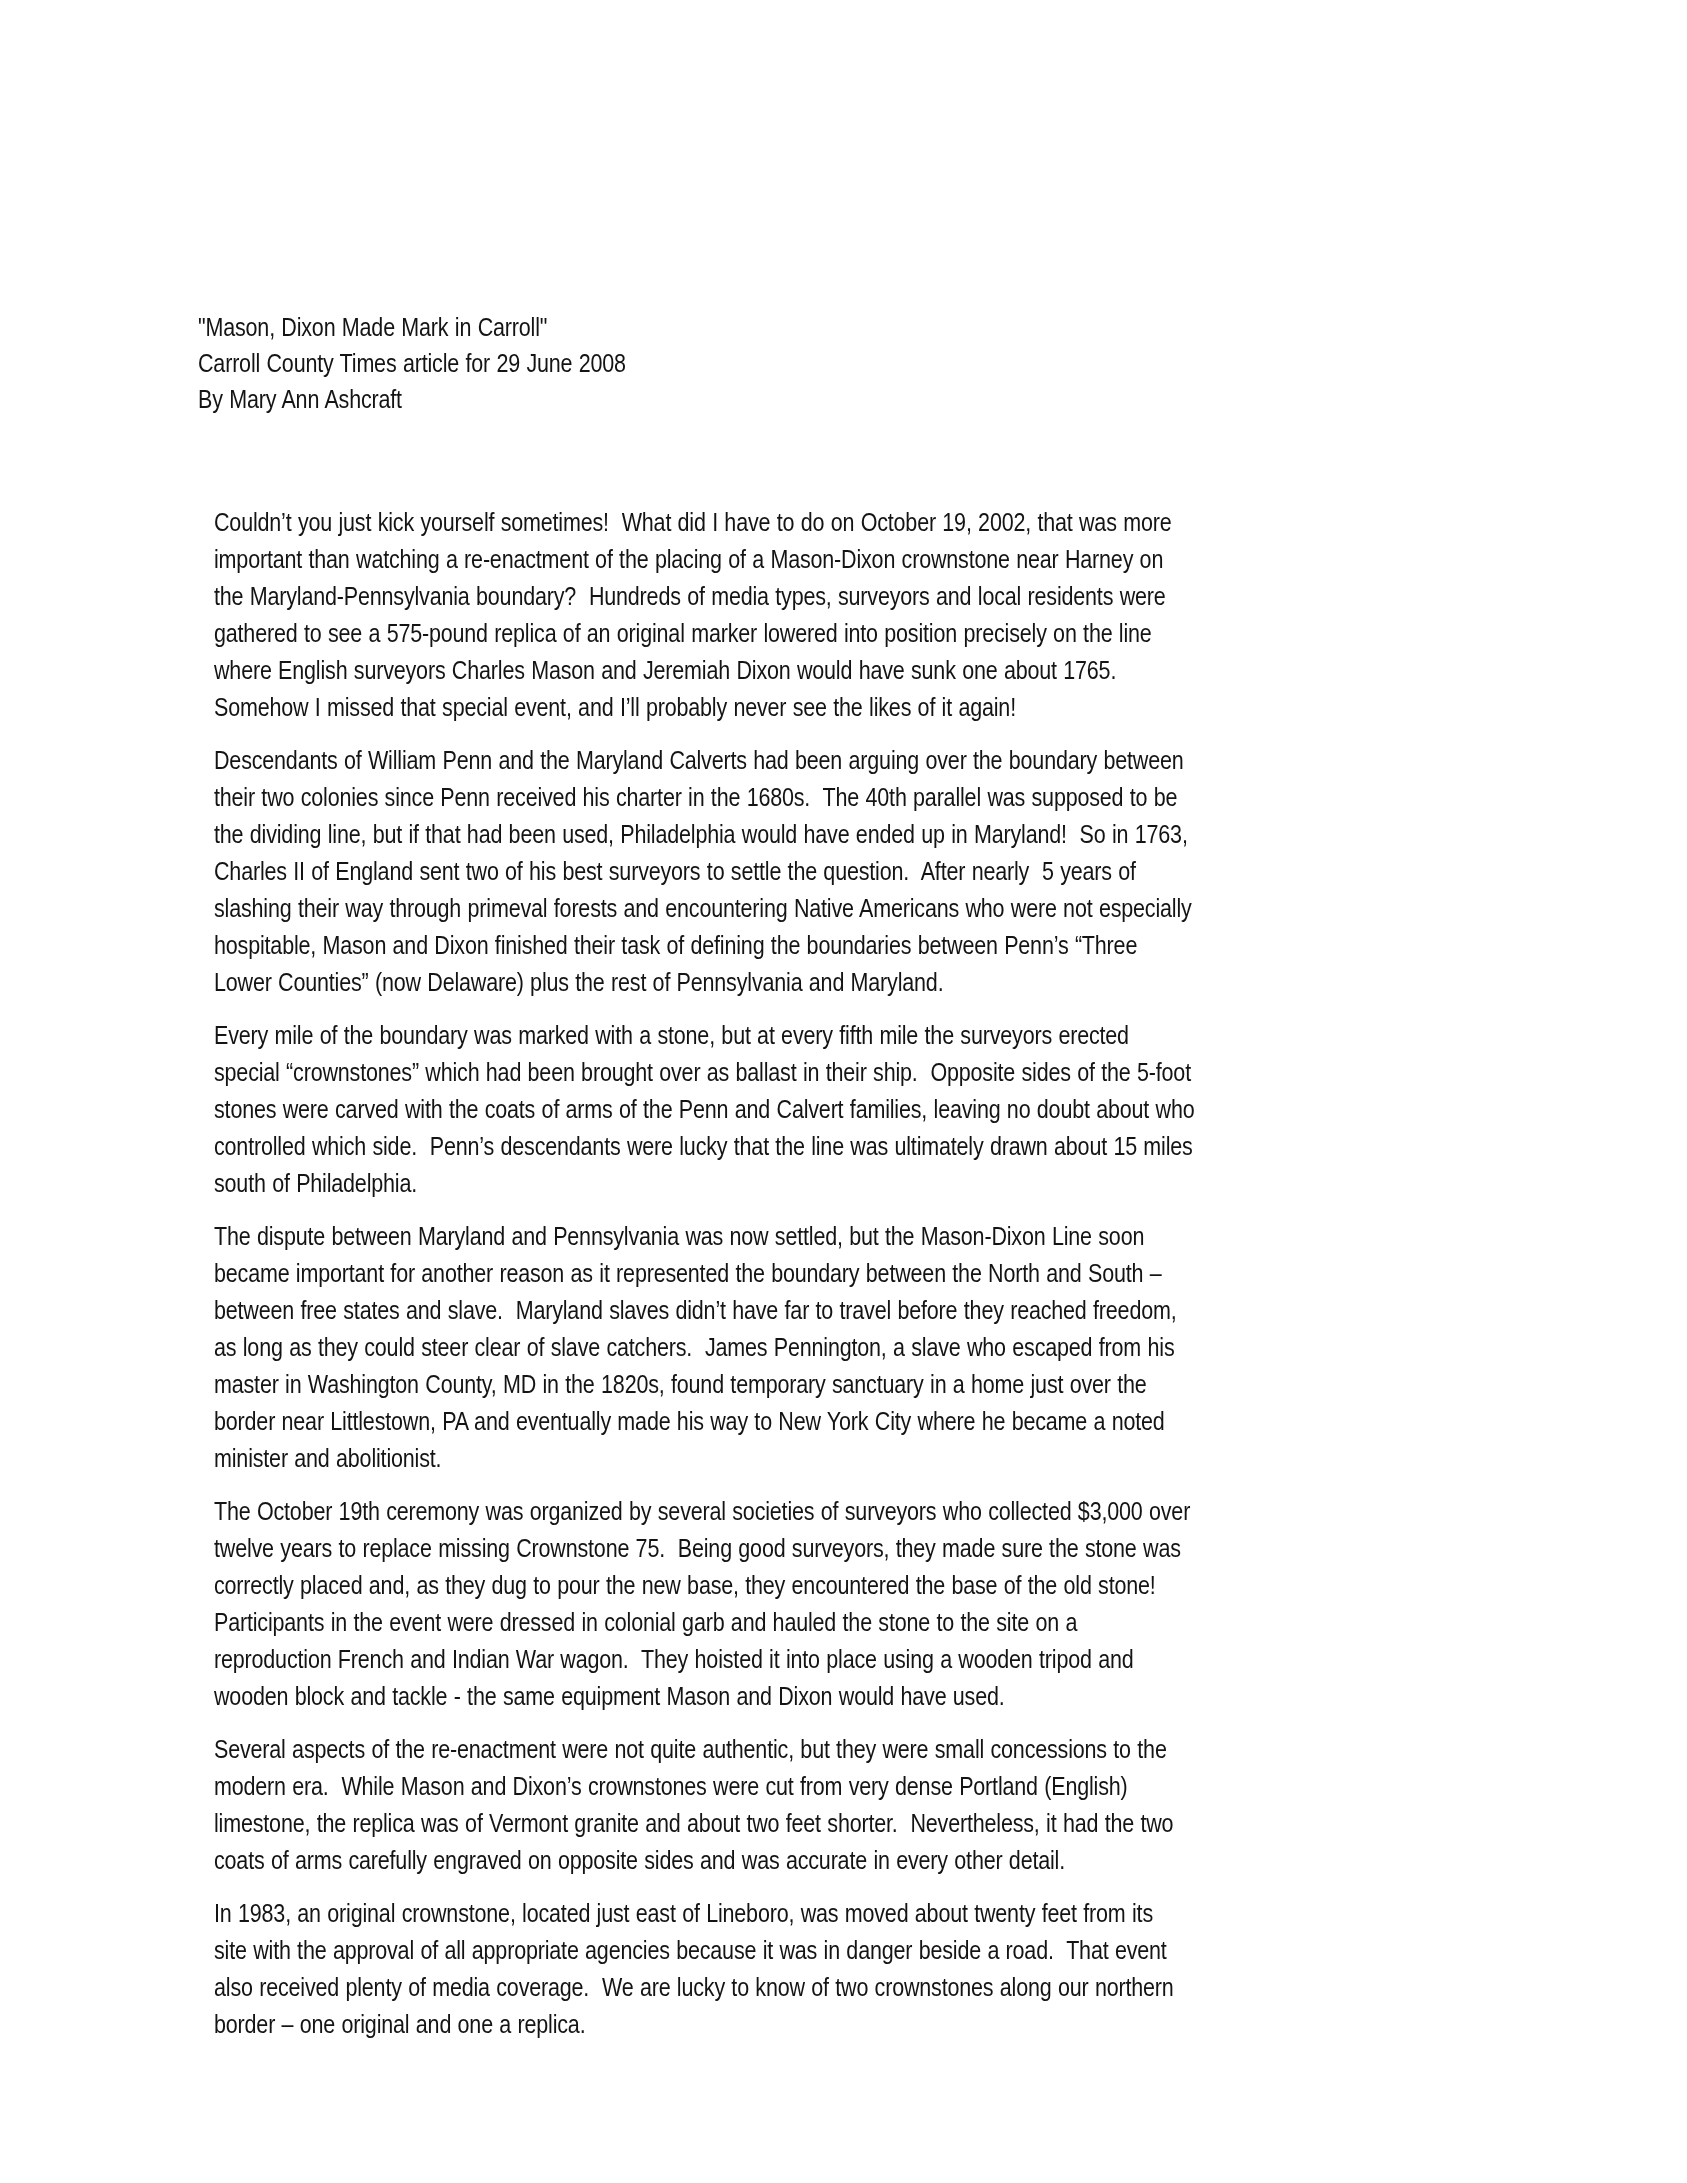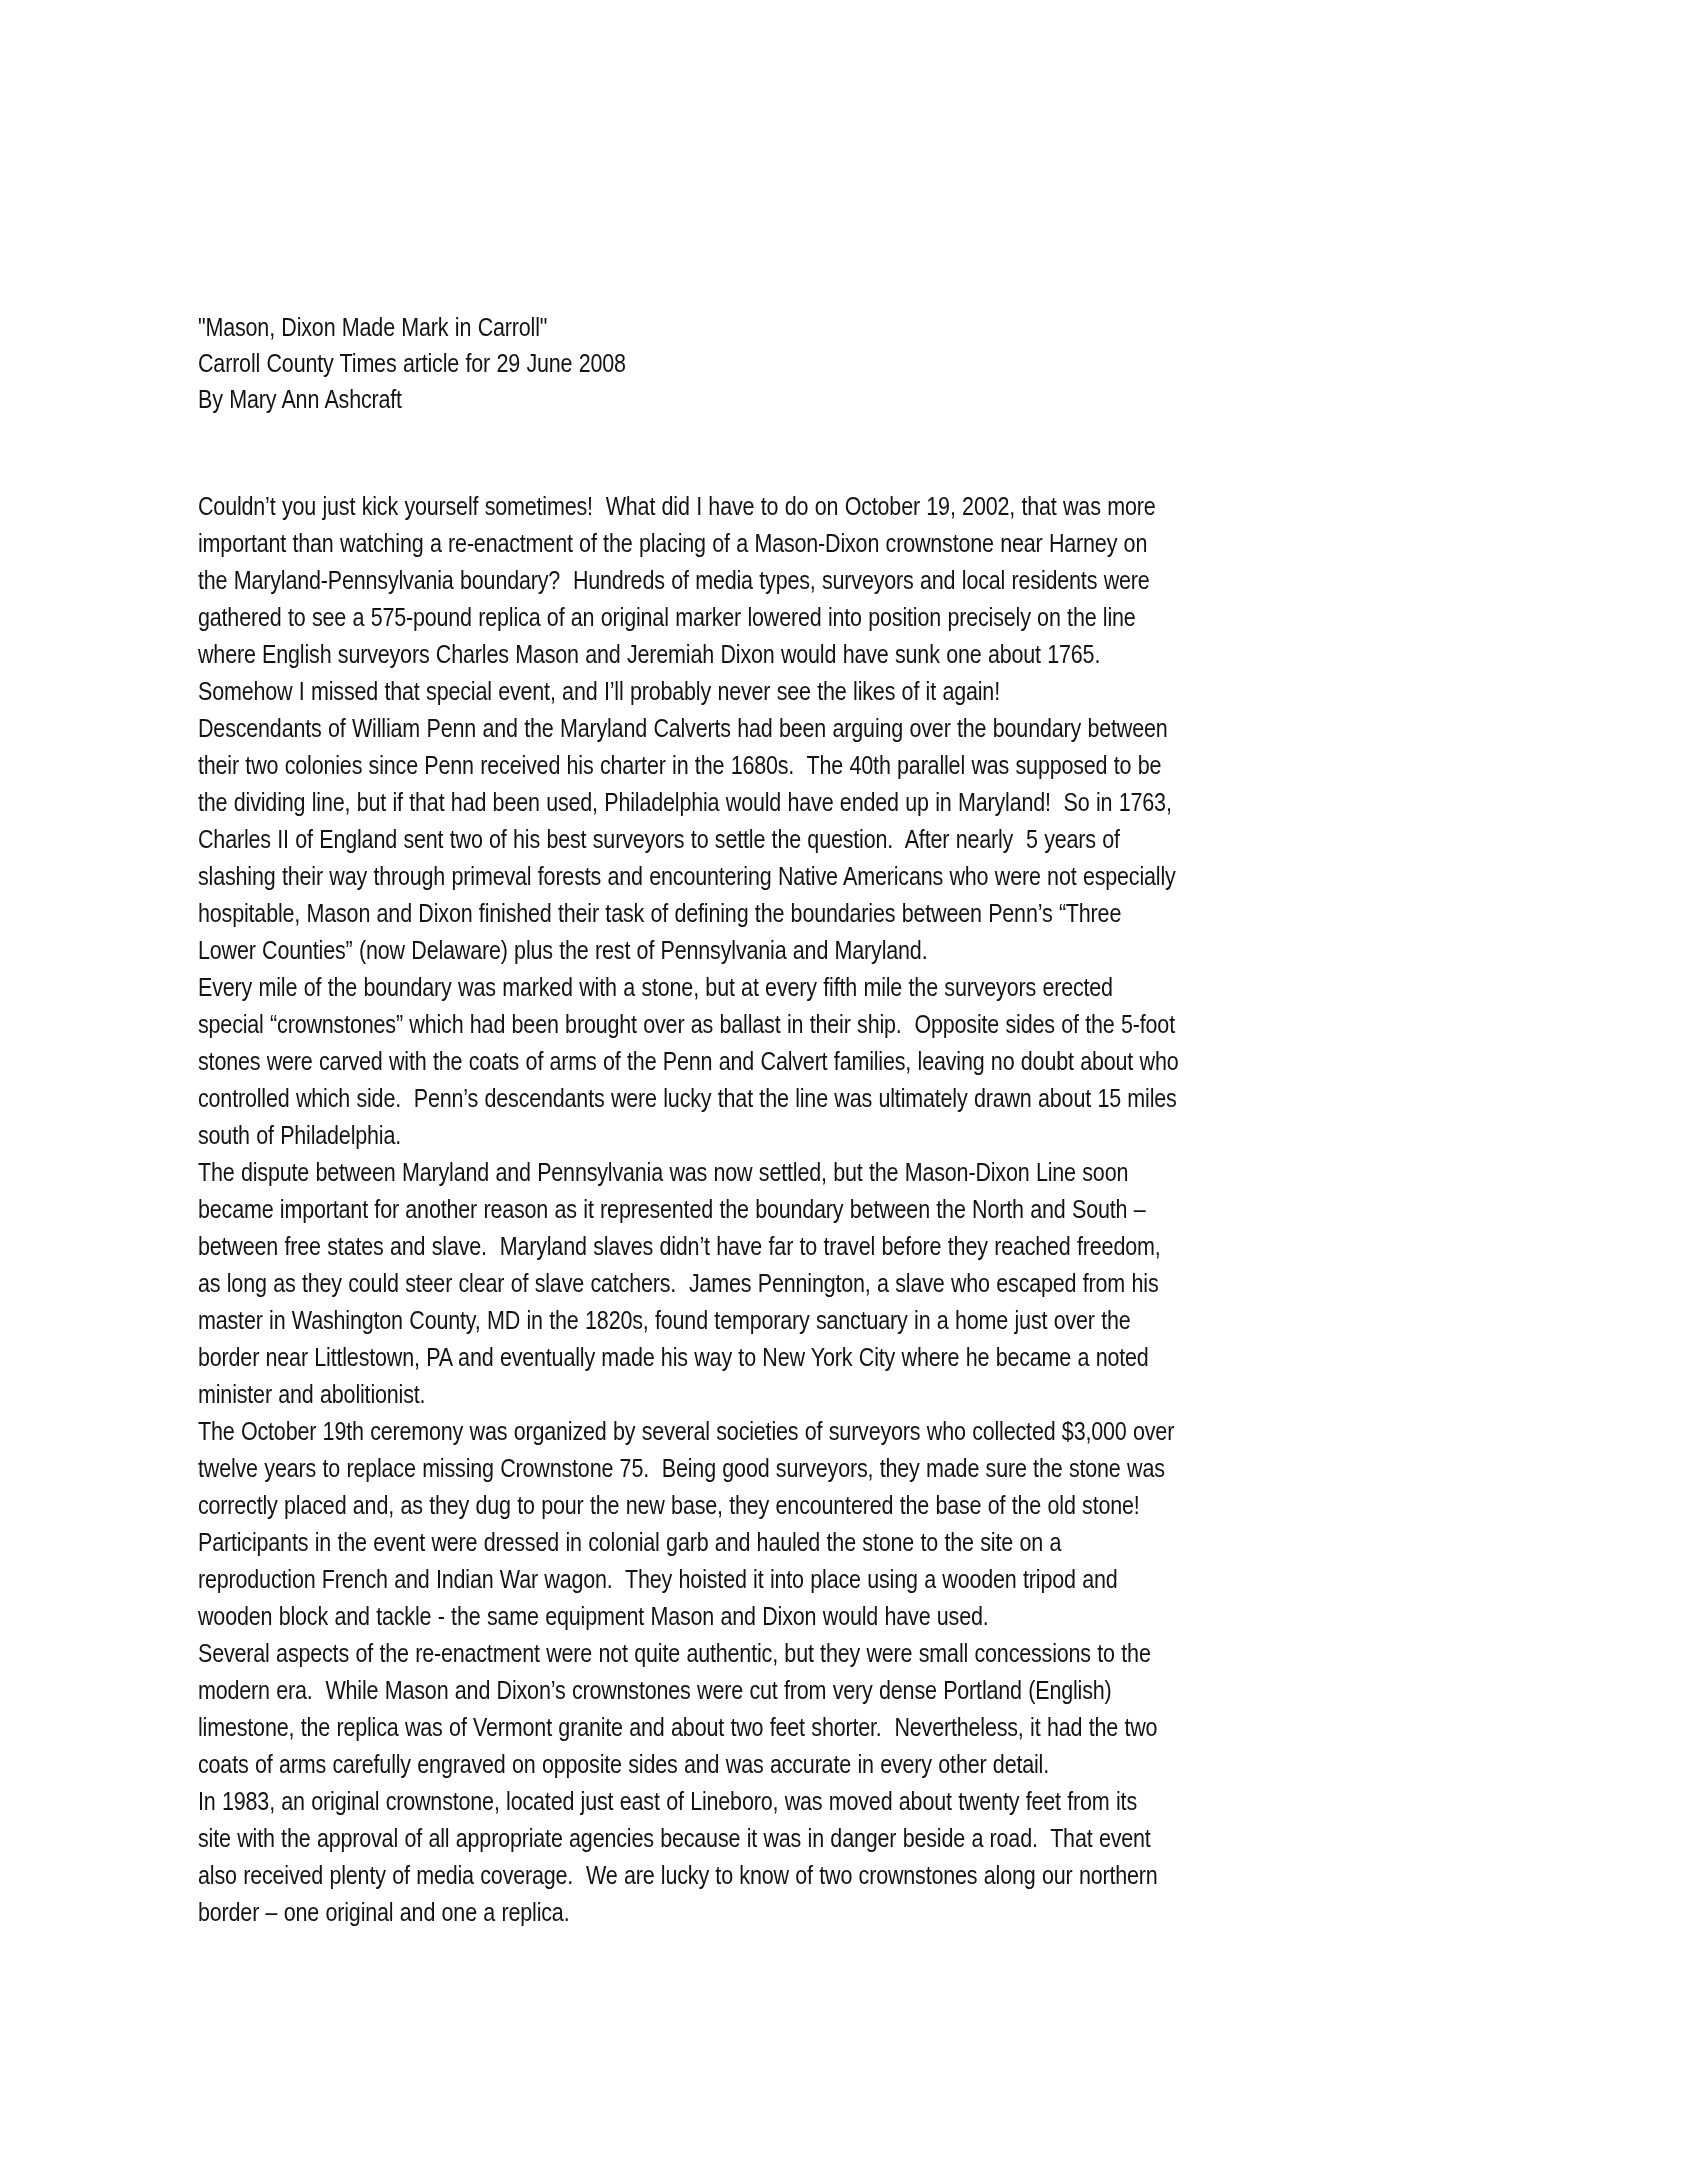--- a/index.html
+++ b/index.html
@@ -44,21 +44,21 @@
     word-spacing: 0.7px;
     white-space: pre;
     transform-origin: left center;
   }
   .header .line {
     height: 36px;
     line-height: 36px;
   }
   .para {
     display: block;
-    margin: 0;
+    margin: 16px;
     padding: 0;
   }
 </style>
 </head>
 <body>
 
 <div class="page">
 
   <div class="header">
     <span class="line" style="transform: scaleX(0.86);">"Mason, Dixon Made Mark in Carroll"</span>

